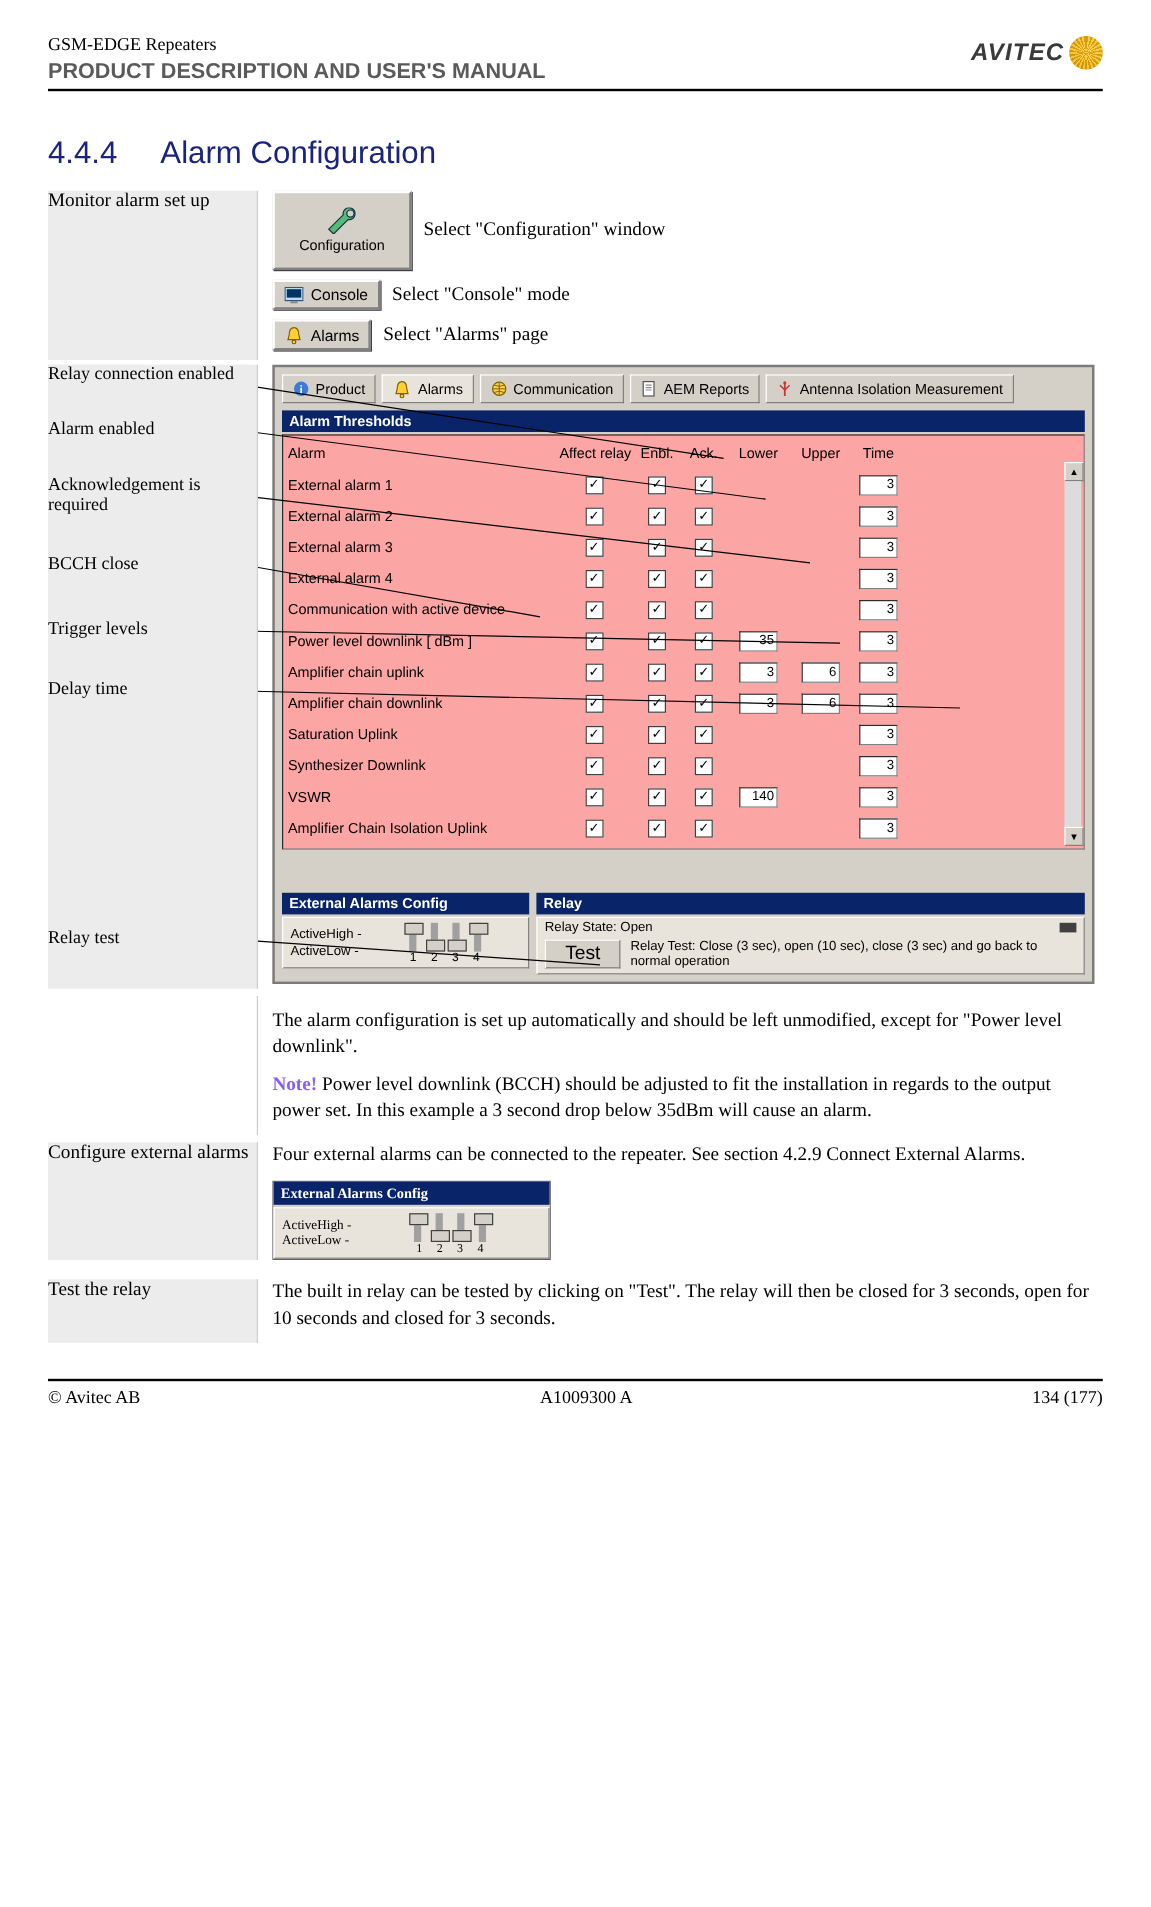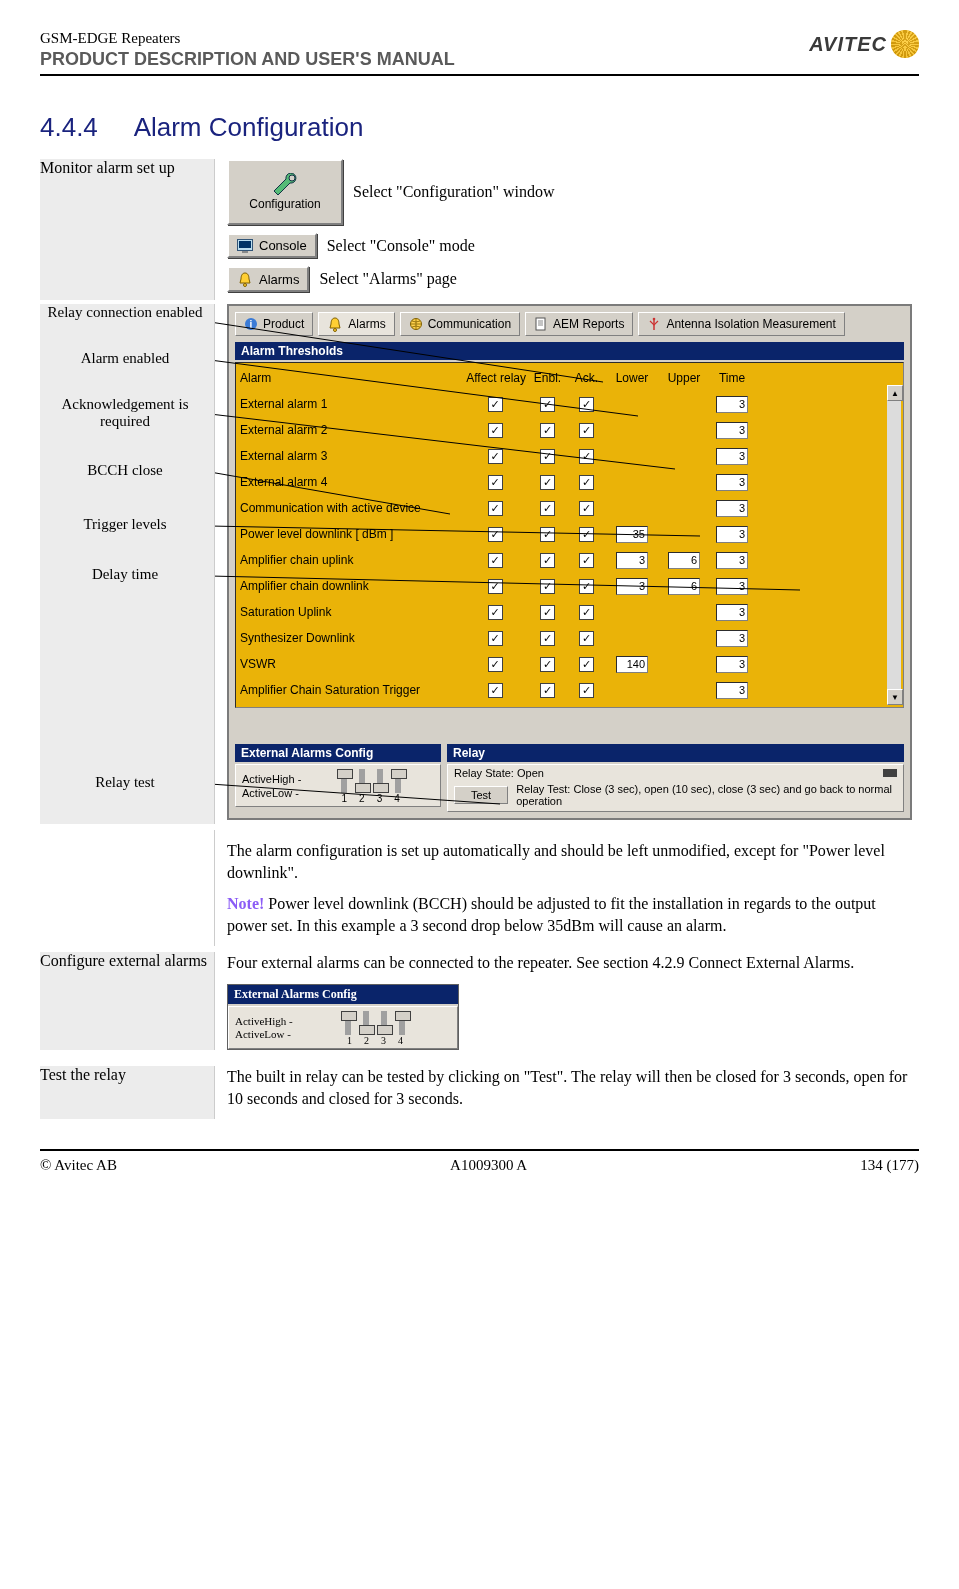--- a/index.html
+++ b/index.html
@@ -164,21 +164,21 @@
   }
   .panel-title {
     background: #0a246a;
     color: #fff;
     font-weight: bold;
     padding: 2px 6px;
     margin-bottom: 2px;
     font-size: 12px;
   }
   .alarm-table {
-    background: #eab308;
+    background: #fca5a5;
     border: 1px inset #808080;
     padding: 2px 4px 4px 4px;
     position: relative;
   }
   .alarm-head, .alarm-row {
     display: grid;
     grid-template-columns: 220px 62px 35px 35px 48px 48px 40px 14px;
     align-items: center;
     column-gap: 4px;
     font-size: 12px;
@@ -292,29 +292,28 @@
     background: #404040;
     display: inline-block;
   }
   .test-row { display: flex; gap: 8px; align-items: center; }
   .test-btn {
     padding: 2px 16px;
     background: #d4d0c8;
     border: 1px solid #fff;
     border-right-color: #808080;
     border-bottom-color: #808080;
-    font-size: 11px;
+    font-size: 16px;
   }
 
   
   .diagram-wrap { position: relative; }
   .diagram-wrap .left-col {
     position: relative;
     z-index: 2;
-    text-align: center;
   }
   .lbl {
     position: absolute;
     font-size: 15px;
     background: transparent;
     max-width: 170px;
     line-height: 1.15;
     z-index: 3;
   }
   .lbl.shade {
@@ -586,21 +585,21 @@
                 <span class="name">VSWR</span>
                 <span style="text-align: center;"><span class="chk checked"></span></span>
                 <span style="text-align: center;"><span class="chk checked"></span></span>
                 <span style="text-align: center;"><span class="chk checked"></span></span>
                 <span style="text-align: center;"><input class="txt" value="140" style=""></span>
                 <span style="text-align: center;"></span>
                 <span style="text-align: center;"><input class="txt" value="3" style=""></span>
                 <span></span>
               </div>
               <div class="alarm-row">
-                <span class="name">Amplifier Chain Saturation Trigger</span>
+                <span class="name">Amplifier Chain Isolation Uplink</span>
                 <span style="text-align: center;"><span class="chk checked"></span></span>
                 <span style="text-align: center;"><span class="chk checked"></span></span>
                 <span style="text-align: center;"><span class="chk checked"></span></span>
                 <span style="text-align: center;"></span>
                 <span style="text-align: center;"></span>
                 <span style="text-align: center;"><input class="txt" value="3" style=""></span>
                 <span></span>
               </div>
             </div>
 

